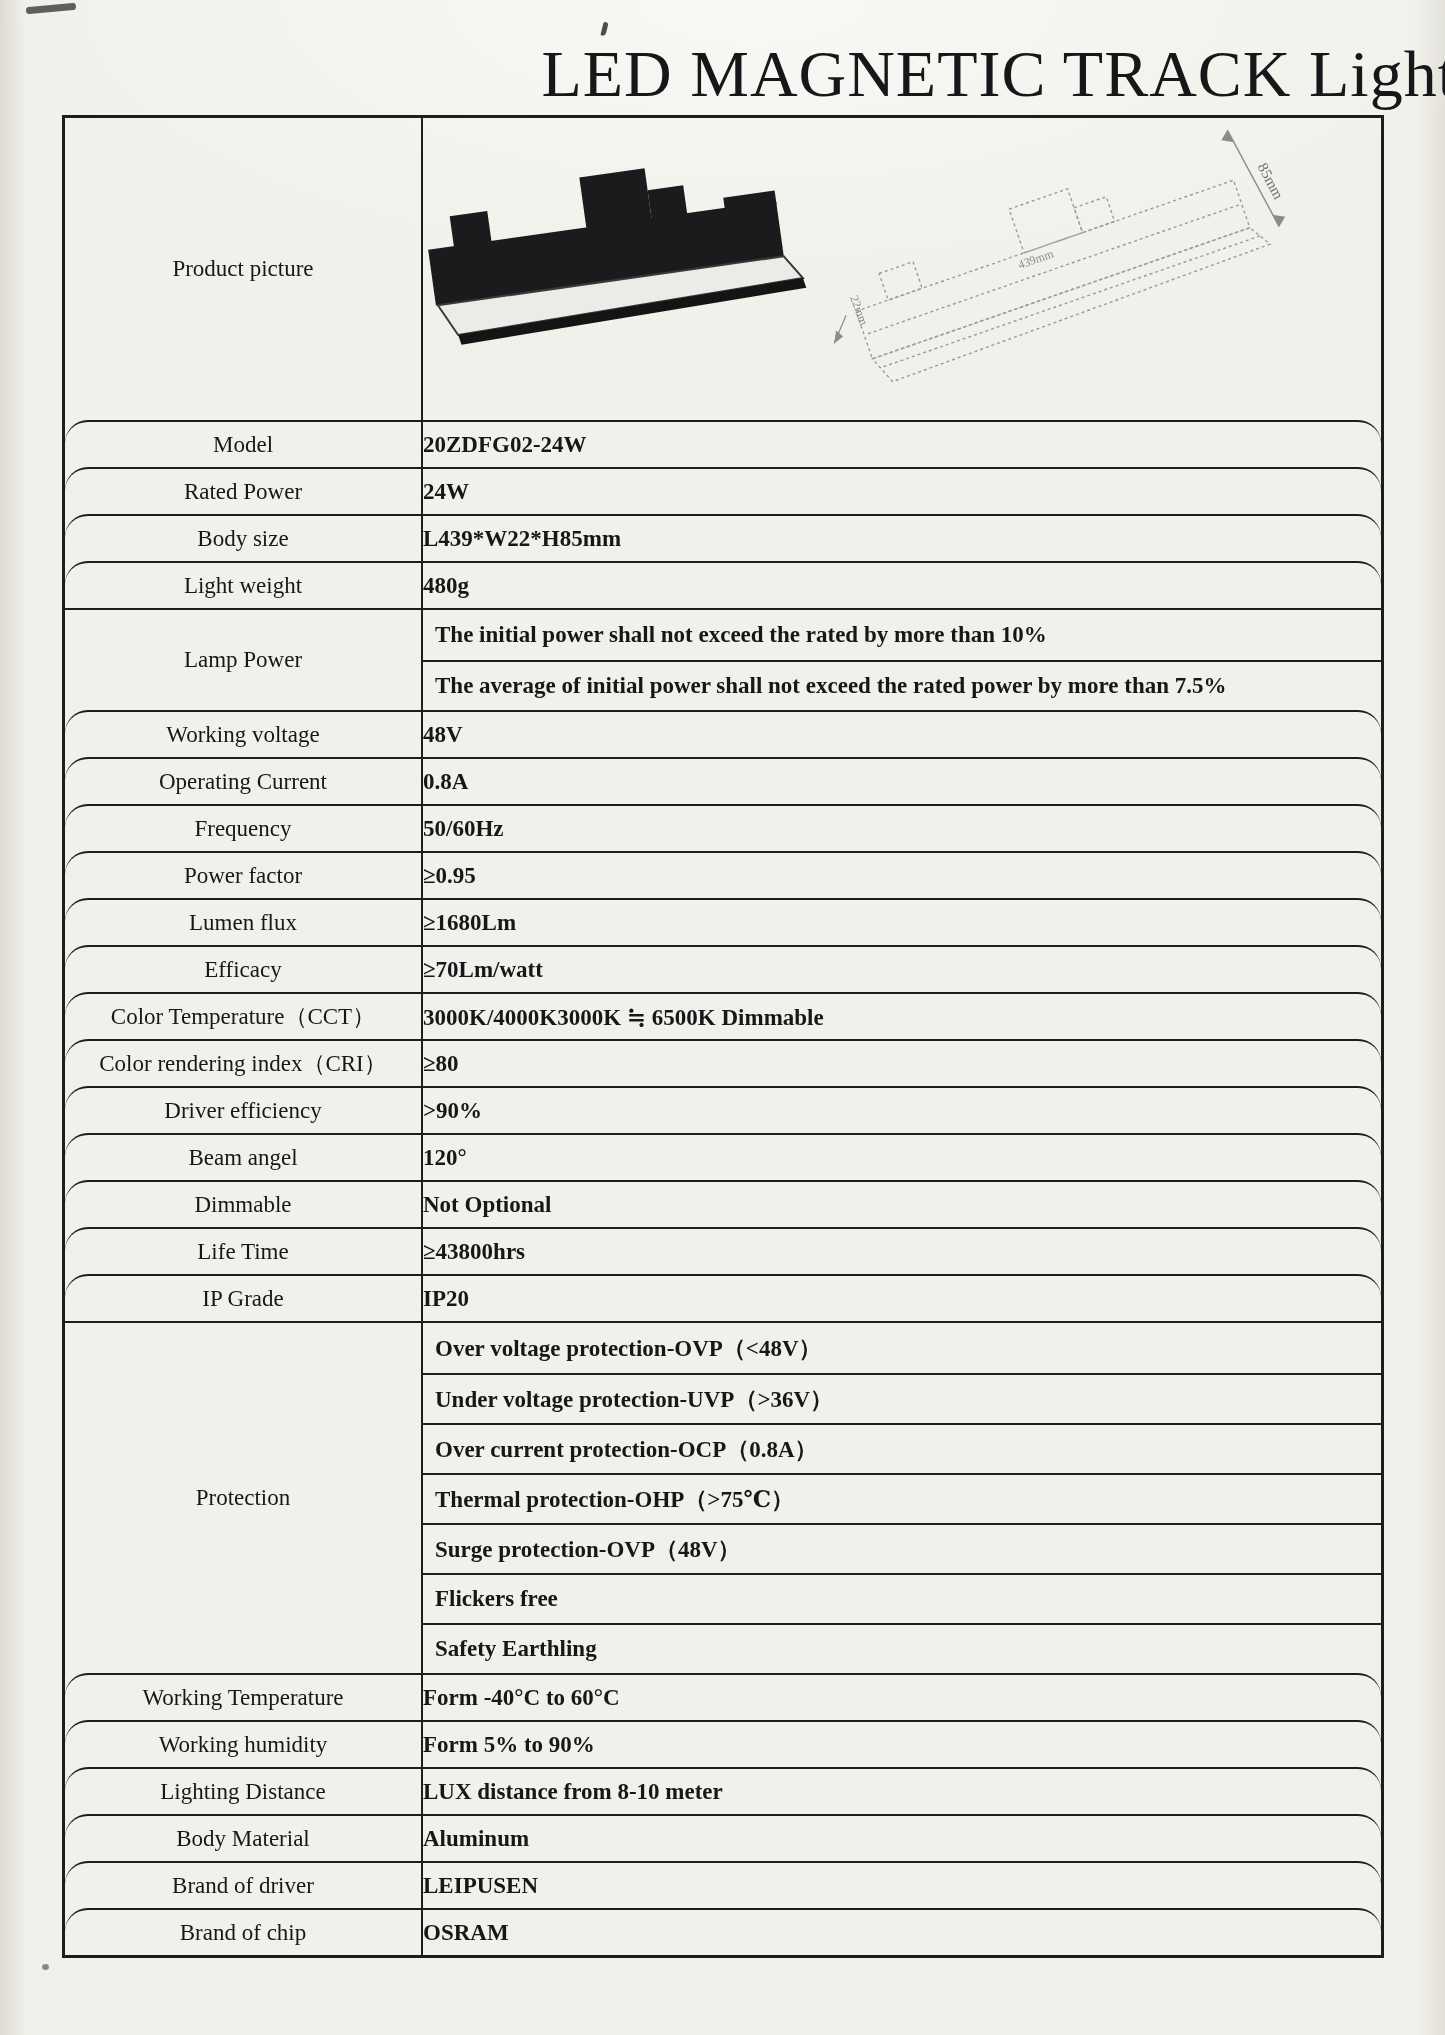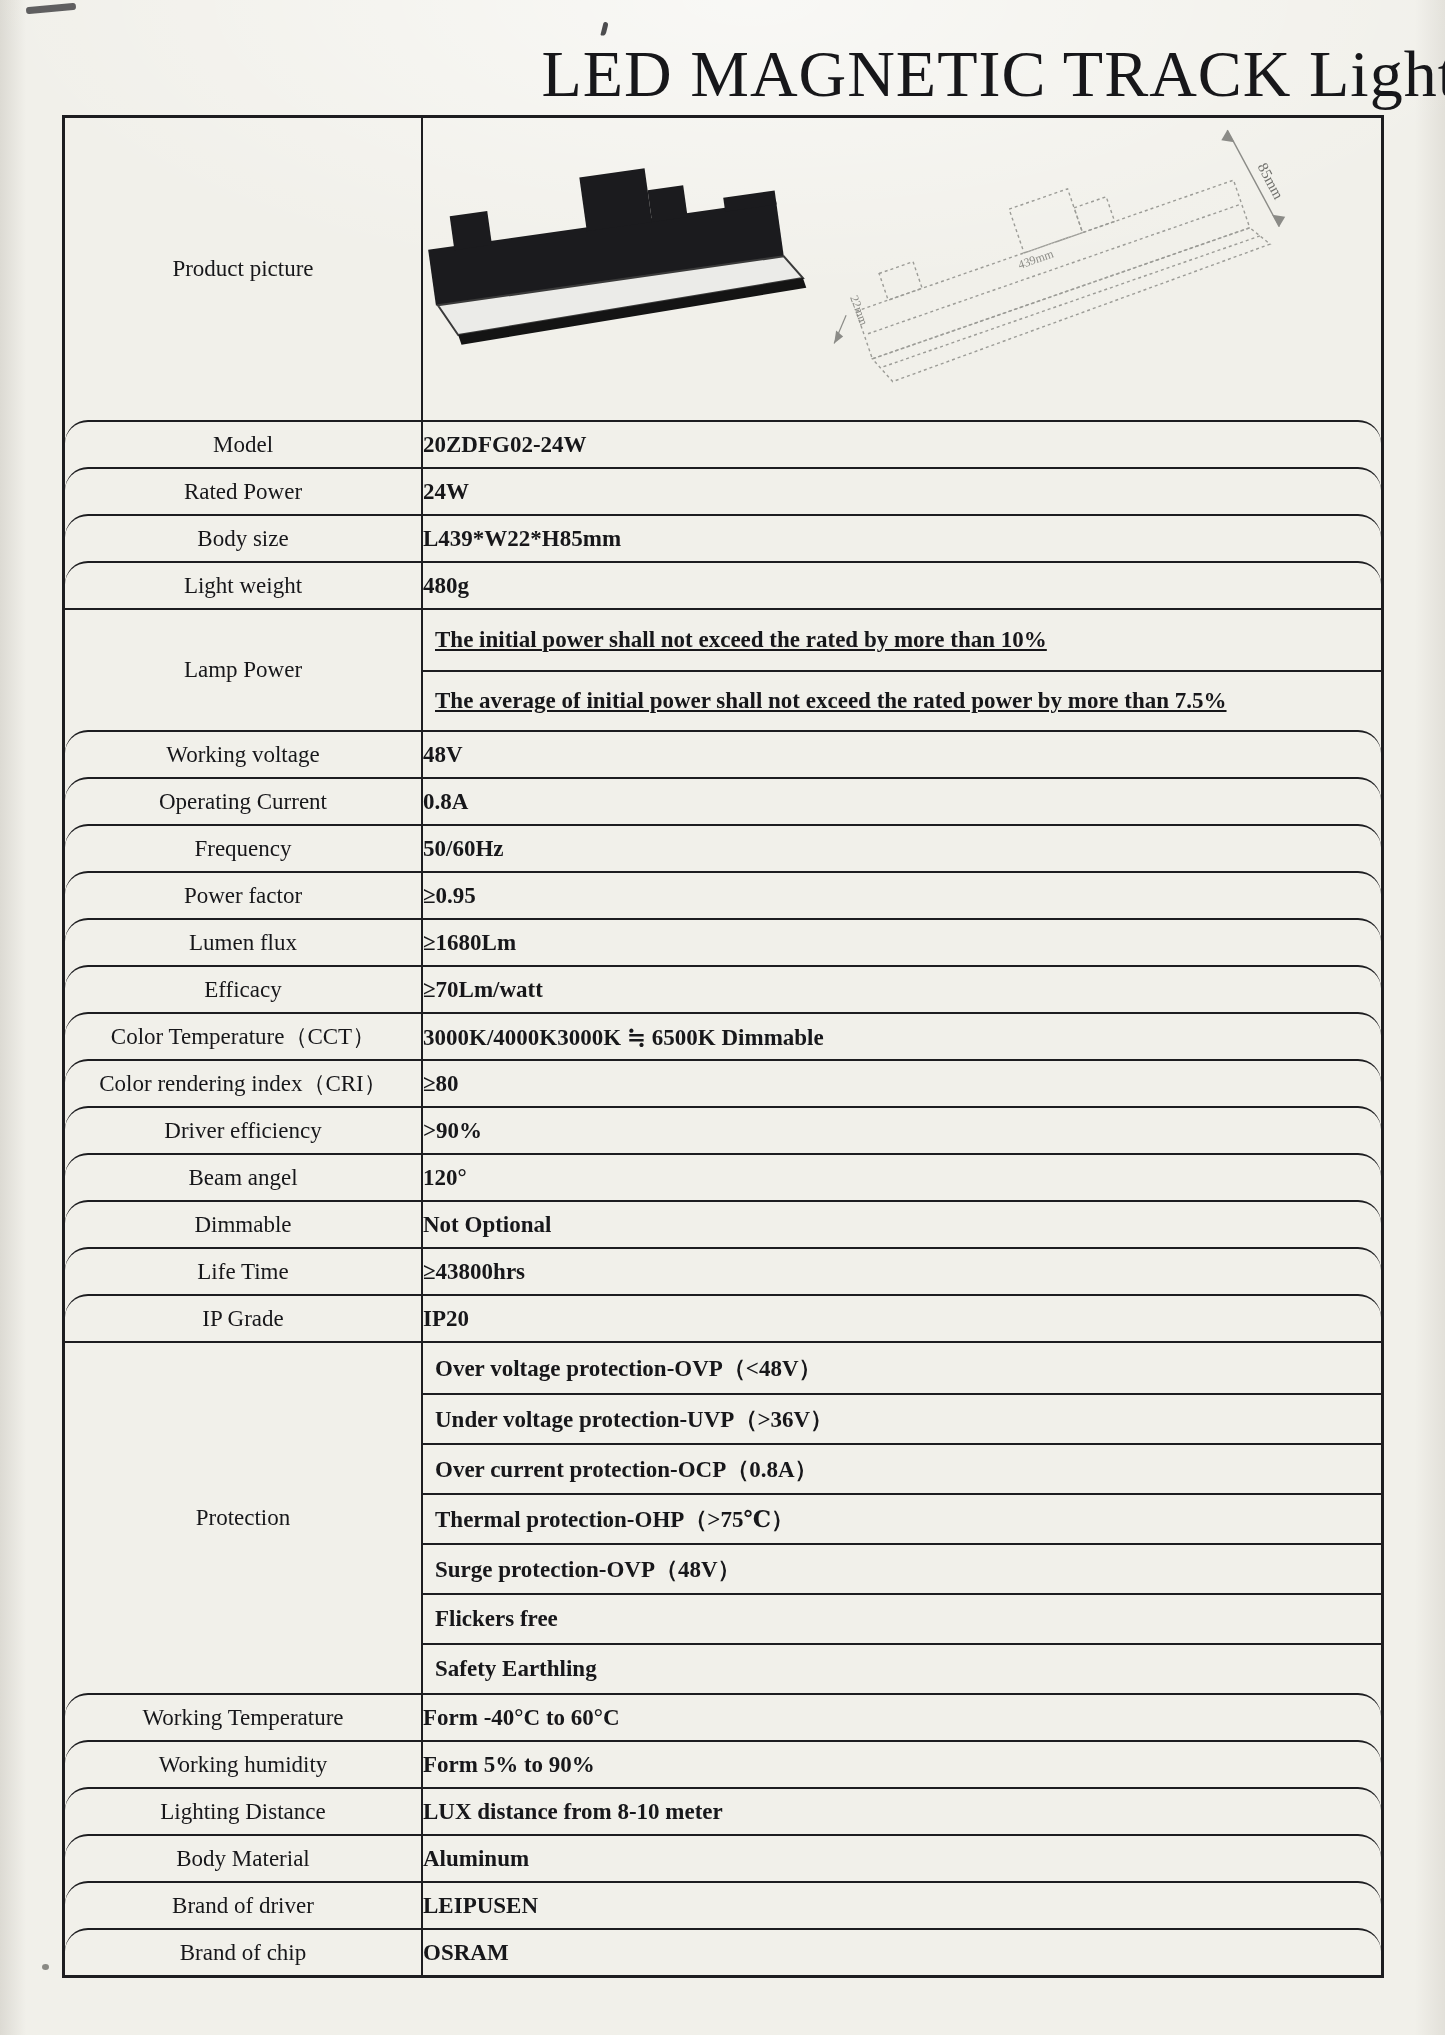--- a/index.html
+++ b/index.html
@@ -39,21 +39,21 @@
     padding-right:8px;
     font-weight:bold;font-size:23px;color:#17171a;
   }
   .sub{flex:1;display:flex;flex-direction:column;}
   .subrow{
     display:flex;align-items:center;padding-left:12px;box-sizing:border-box;
     font-weight:bold;font-size:23px;color:#17171a;
   }
   .subrow + .subrow{border-top:2px solid #1d1d20;}
   .s47{height:50px;}
-  .s55{height:60px;text-decoration:underline;}
+  .s55{height:50px;}
   .pic-cell{flex:1;position:relative;}
   .pic-cell svg{position:absolute;inset:0;width:100%;height:100%;}
   
   .mark-apostrophe{
     position:absolute;left:602px;top:22px;width:5px;height:14px;
     background:#2f2f31;border-radius:2px 3px 4px 1px;transform:rotate(14deg);opacity:.85;
   }
   .mark-corner-tl{
     position:absolute;left:26px;top:5px;width:50px;height:7px;border-radius:3px;
     background:#3b3b3d;transform:rotate(-5deg);opacity:.8;

